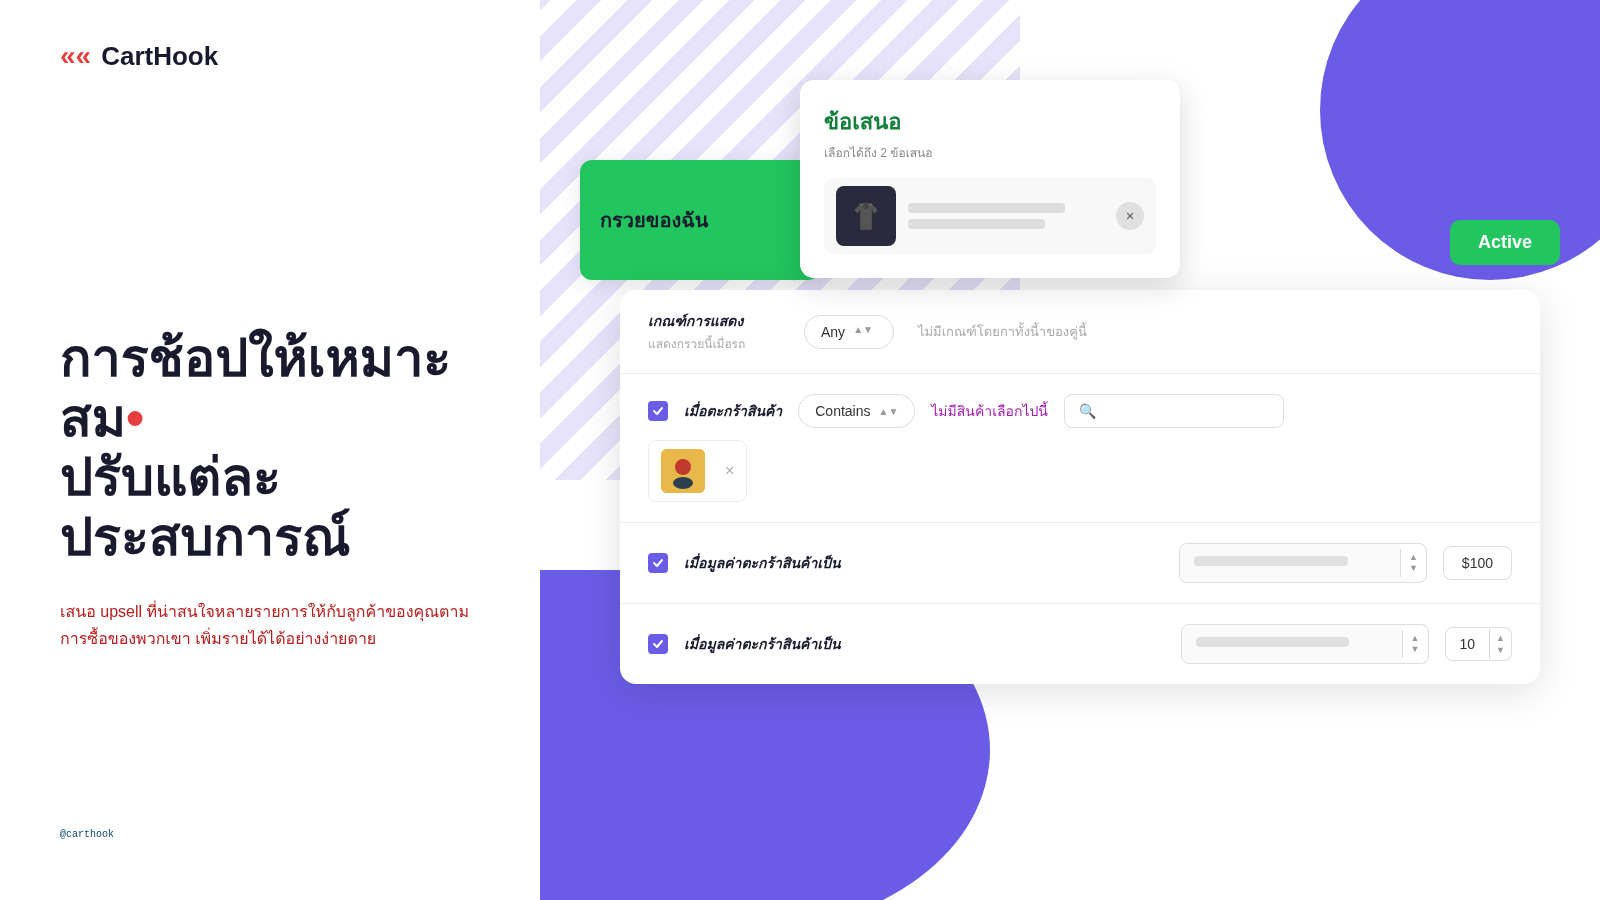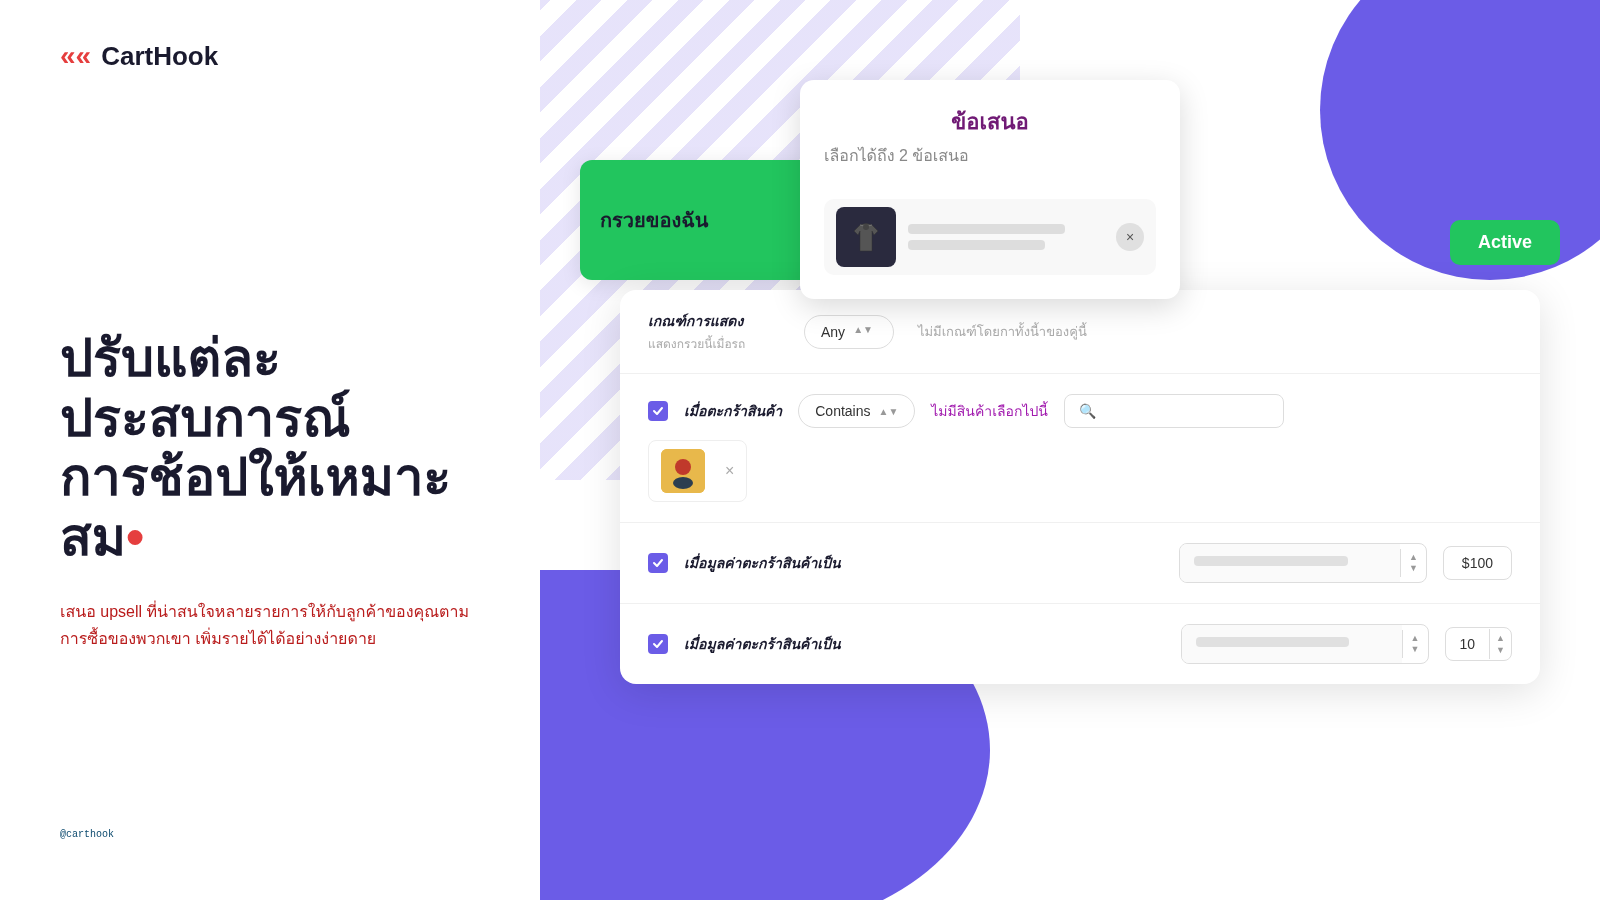--- a/index.html
+++ b/index.html
@@ -163,29 +163,28 @@
       background: #fff;
       border-radius: 14px;
       box-shadow: 0 8px 30px rgba(0,0,0,0.15);
       z-index: 10;
       padding: 24px;
     }
 
     .offer-card-title {
       font-size: 22px;
       font-weight: 700;
-      color: #701a75;
+      color: #15803d;
       margin-bottom: 4px;
-      text-align: center;
     }
 
     .offer-card-subtitle {
-      font-size: 16px;
+      font-size: 12px;
       color: #888;
-      margin-bottom: 31px;
+      margin-bottom: 16px;
     }
 
     .offer-item {
       display: flex;
       align-items: center;
       gap: 12px;
       background: #f8f8f8;
       border-radius: 10px;
       padding: 8px 12px;
     }
@@ -486,24 +485,24 @@
 <div class="top-right-arc"></div>
 
 <div class="left-panel">
   <div class="logo">
     <span class="logo-icon">««</span>
     <span class="logo-text">CartHook</span>
   </div>
 
   <div class="hero-content">
     <div class="hero-title">
-      <div>ปรับแต่ละประสบการณ์</div>
       <div>
         <span>การช้อปให้เหมาะสม</span><span class="dot">•</span>
       </div>
+      <div>ปรับแต่ละประสบการณ์</div>
     </div>
     <p class="hero-desc">เสนอ upsell ที่น่าสนใจหลายรายการให้กับลูกค้าของคุณตามการซื้อของพวกเขา
 เพิ่มรายได้ได้อย่างง่ายดาย</p>
   </div>
 
   <div class="footer-handle">@carthook</div>
 </div>
 
 <div class="right-panel">
 

